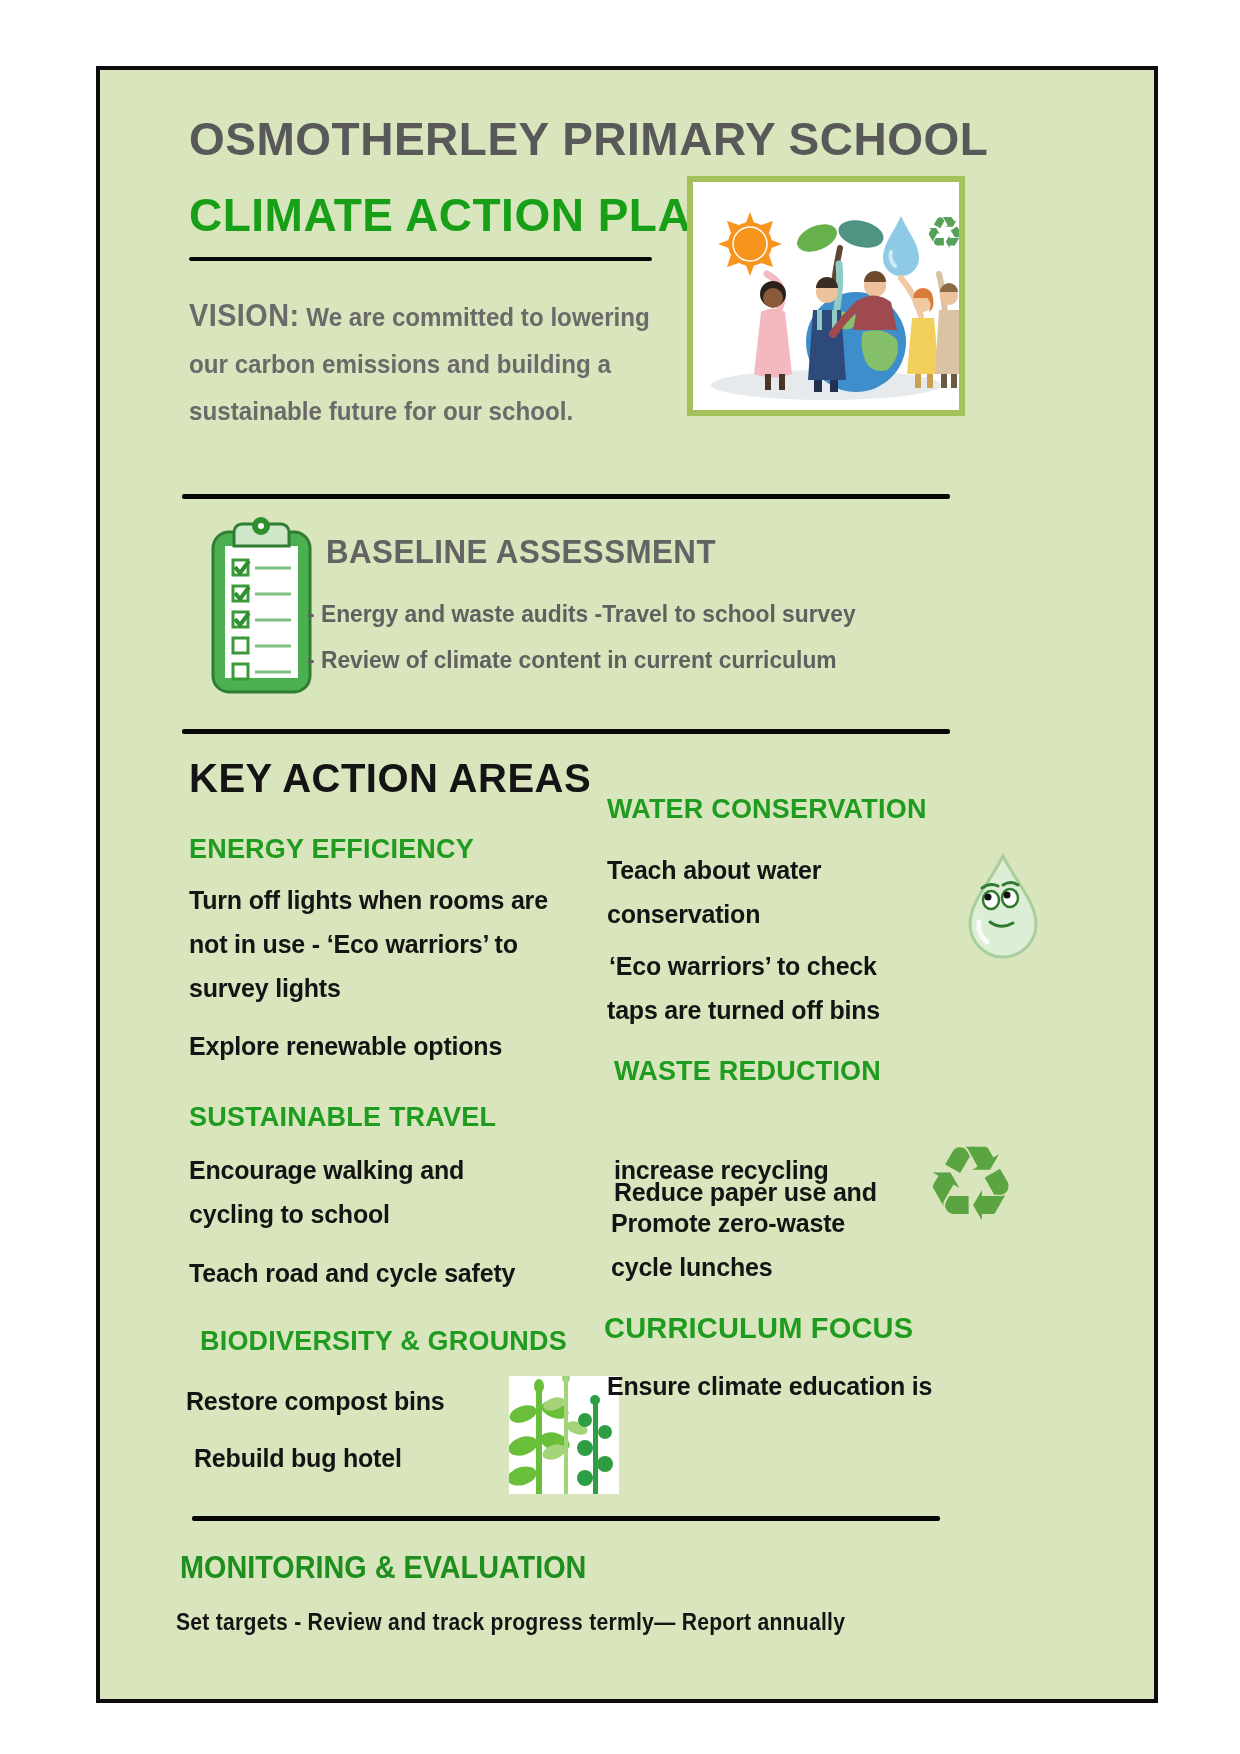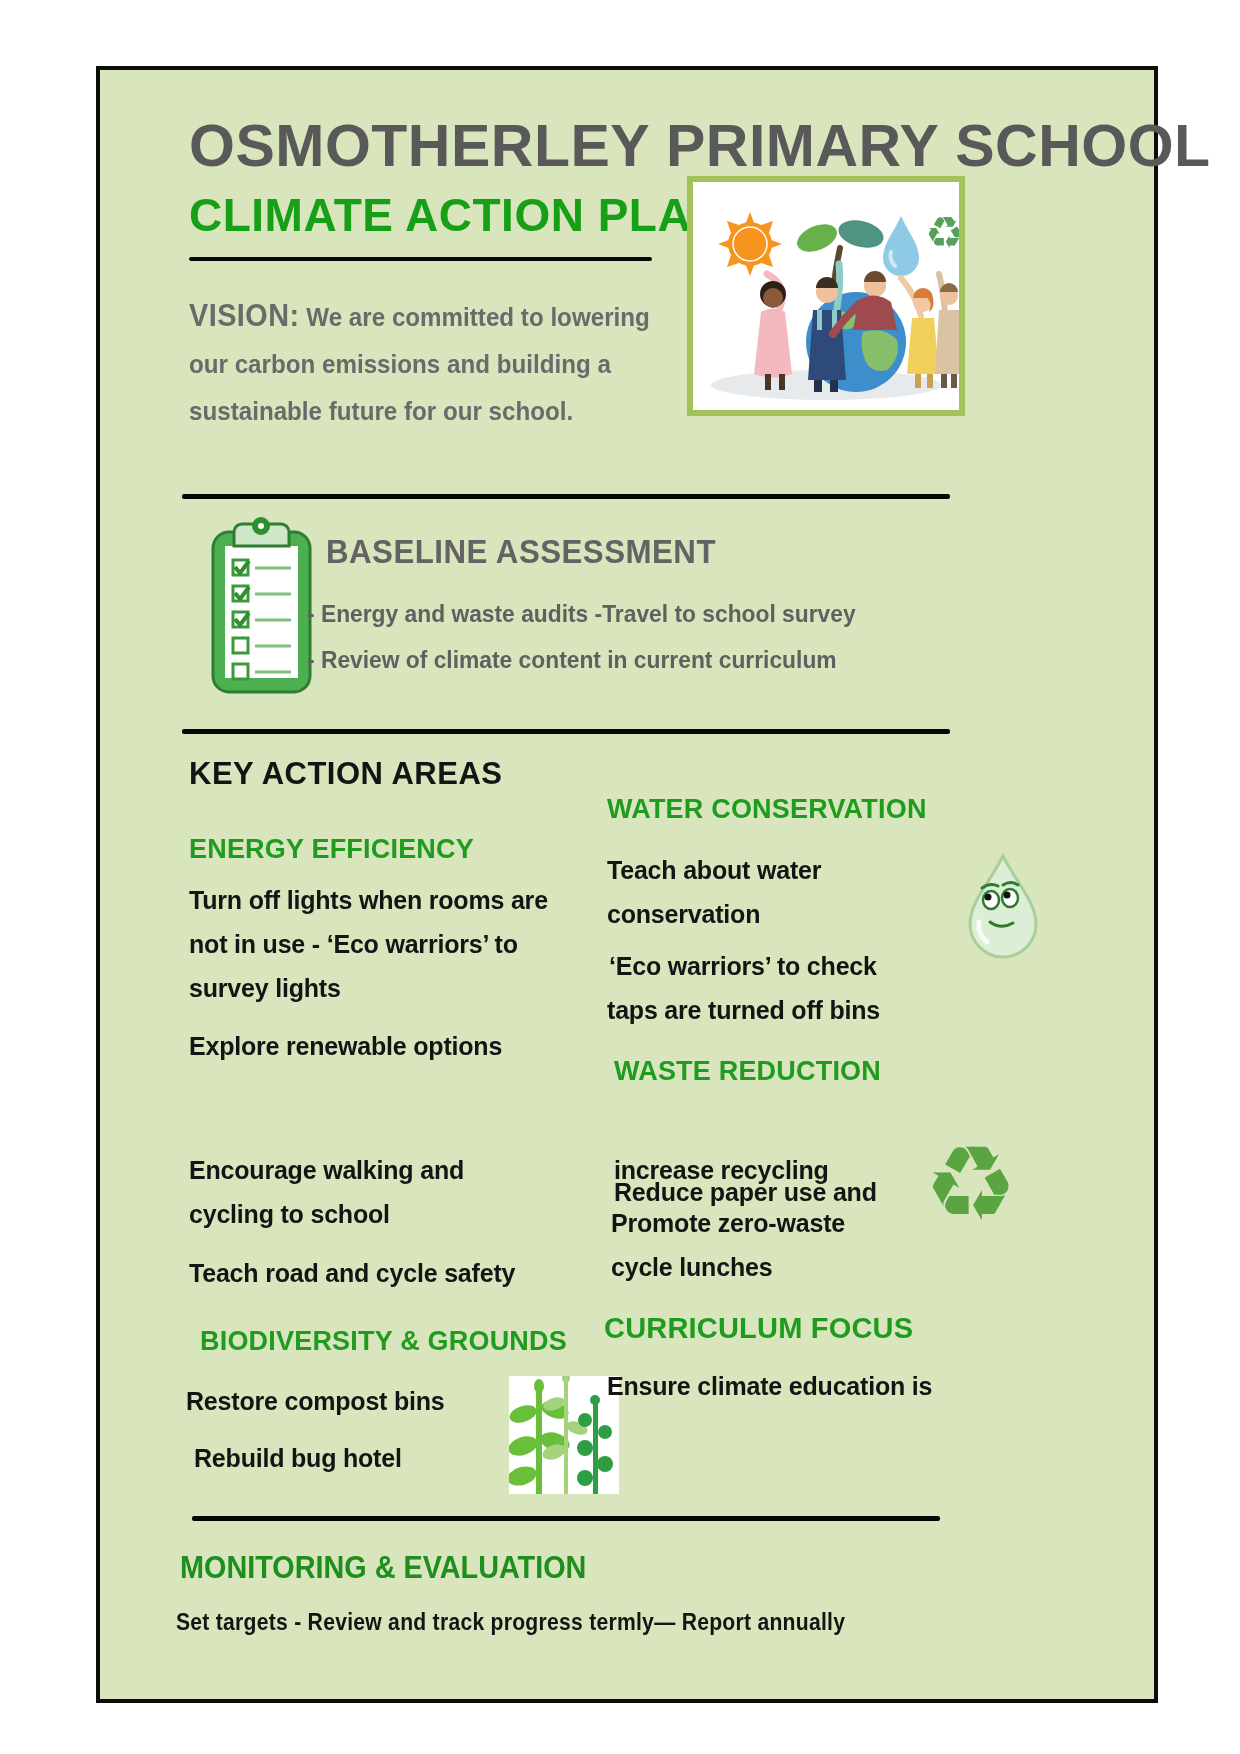--- a/index.html
+++ b/index.html
@@ -5,28 +5,28 @@
   html,body{margin:0;padding:0;background:#ffffff;}
   #canvas{
     position:relative;width:1240px;height:1754px;background:#ffffff;
     font-family:"Liberation Sans",sans-serif;overflow:hidden;
   }
   #sheet{
     position:absolute;left:96px;top:66px;width:1062px;height:1637px;
     background:#d9e5bd;border:4px solid #0c0c0c;box-sizing:border-box;
   }
   .abs{position:absolute;}
-  .title{font-size:59px;font-weight:bold;color:#595959;letter-spacing:.5px;white-space:nowrap;}
+  .title{font-size:46px;font-weight:bold;color:#595959;letter-spacing:.5px;white-space:nowrap;}
   .plan{font-size:46px;font-weight:bold;color:#17a017;letter-spacing:.5px;white-space:nowrap;}
   .divider{background:#060606;border-radius:2px;}
   .vision{font-size:26px;font-weight:bold;color:#6a6a6a;line-height:47px;transform:scaleX(.93);transform-origin:0 0;white-space:nowrap;}
   .vision .vlabel{font-size:31px;letter-spacing:.5px;}
   .base-h{font-size:34px;font-weight:bold;color:#636363;transform:scaleX(.92);transform-origin:0 0;white-space:nowrap;letter-spacing:.5px;}
   .base-li{font-size:24px;font-weight:bold;color:#606060;transform:scaleX(.95);transform-origin:0 0;white-space:nowrap;}
-  .key-h{font-size:31px;font-weight:bold;color:#141414;letter-spacing:.5px;white-space:nowrap;}
+  .key-h{font-size:40px;font-weight:bold;color:#141414;letter-spacing:.5px;white-space:nowrap;}
   .sec-h{font-size:27px;font-weight:bold;color:#1f9b1f;white-space:nowrap;letter-spacing:.2px;}
   .body-l{font-size:25px;font-weight:bold;color:#141414;white-space:nowrap;letter-spacing:-.2px;}
   .mon-h{font-size:32px;font-weight:bold;color:#1e8e1e;transform:scaleX(.9);transform-origin:0 0;white-space:nowrap;}
   .mon-t{font-size:24px;font-weight:bold;color:#141414;transform:scaleX(.88);transform-origin:0 0;white-space:nowrap;letter-spacing:.3px;}
   .imgbox{background:#ffffff;border:6px solid #a4c25c;box-sizing:border-box;}
   .whitebox{background:#ffffff;}
   .recycle-glyph{color:#5ba442;font-size:104px;line-height:104px;font-family:"DejaVu Sans",sans-serif;}
 </style>
 </head>
 <body>
@@ -163,20 +163,21 @@
     <div class="abs divider" style="left:82px;top:659px;width:768px;height:5px;"></div>
 
     <div class="abs key-h" style="left:89px;top:686px;">KEY ACTION AREAS</div>
 
     <div class="abs sec-h" style="left:89px;top:764px;">ENERGY EFFICIENCY</div>
     <div class="abs body-l" style="left:89px;top:816px;">Turn off lights when rooms are</div>
     <div class="abs body-l" style="left:89px;top:860px;">not in use -  ‘Eco warriors’ to</div>
     <div class="abs body-l" style="left:89px;top:904px;">survey lights</div>
     <div class="abs body-l" style="left:89px;top:962px;">Explore renewable options</div>
 
+    <div class="abs sec-h" style="left:89px;top:1032px;">SUSTAINABLE TRAVEL</div>
     <div class="abs body-l" style="left:89px;top:1086px;">Encourage walking and</div>
     <div class="abs body-l" style="left:89px;top:1130px;">cycling to school</div>
     <div class="abs body-l" style="left:89px;top:1189px;">Teach road and cycle safety</div>
 
     <div class="abs sec-h" style="left:100px;top:1256px;">BIODIVERSITY &amp; GROUNDS</div>
     <div class="abs body-l" style="left:86px;top:1317px;">Restore compost bins</div>
     <div class="abs body-l" style="left:94px;top:1374px;">Rebuild bug hotel</div>
 
     <div class="abs whitebox" style="left:409px;top:1306px;width:110px;height:118px;">
       <svg width="110" height="118" viewBox="0 0 110 118">

